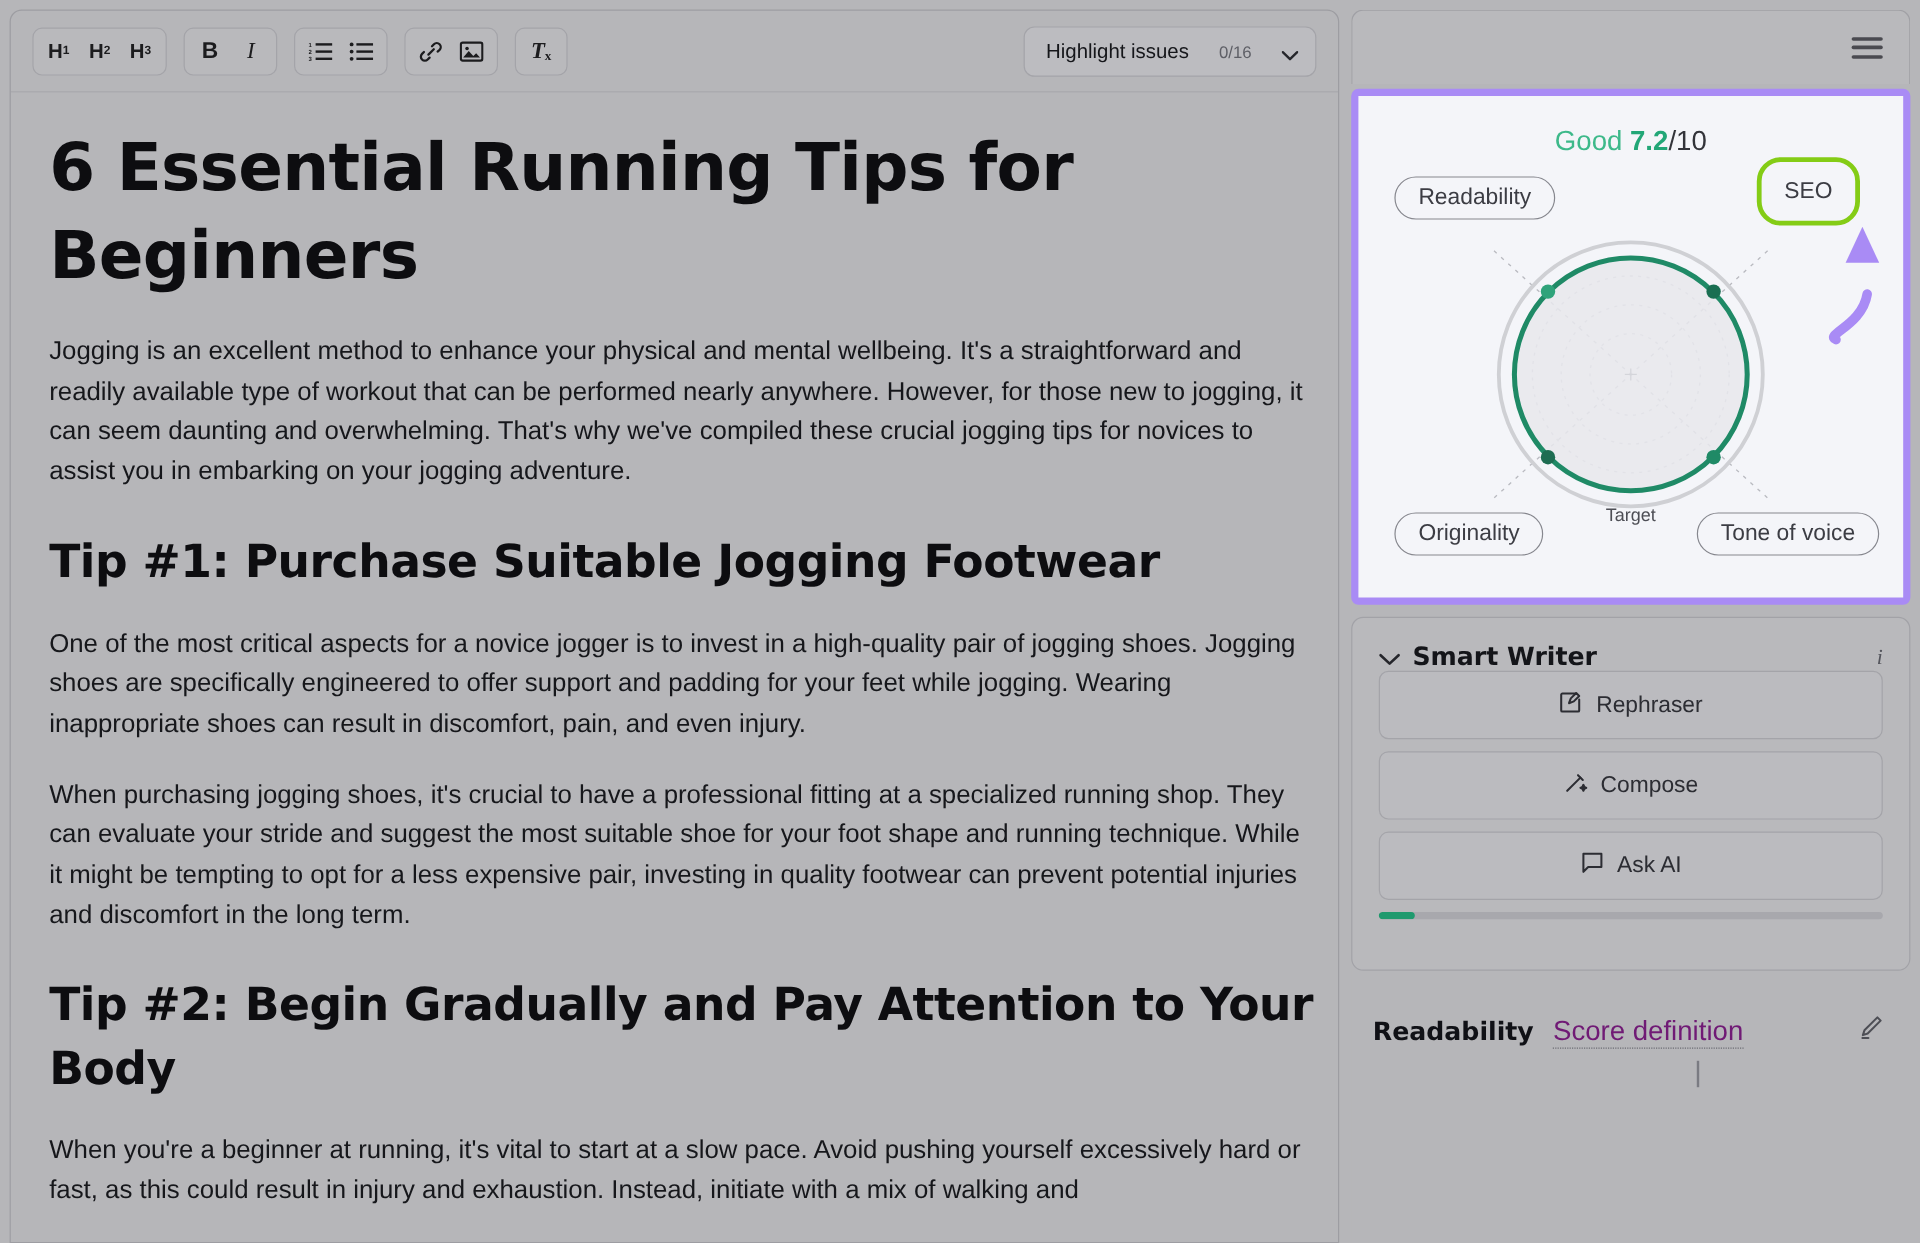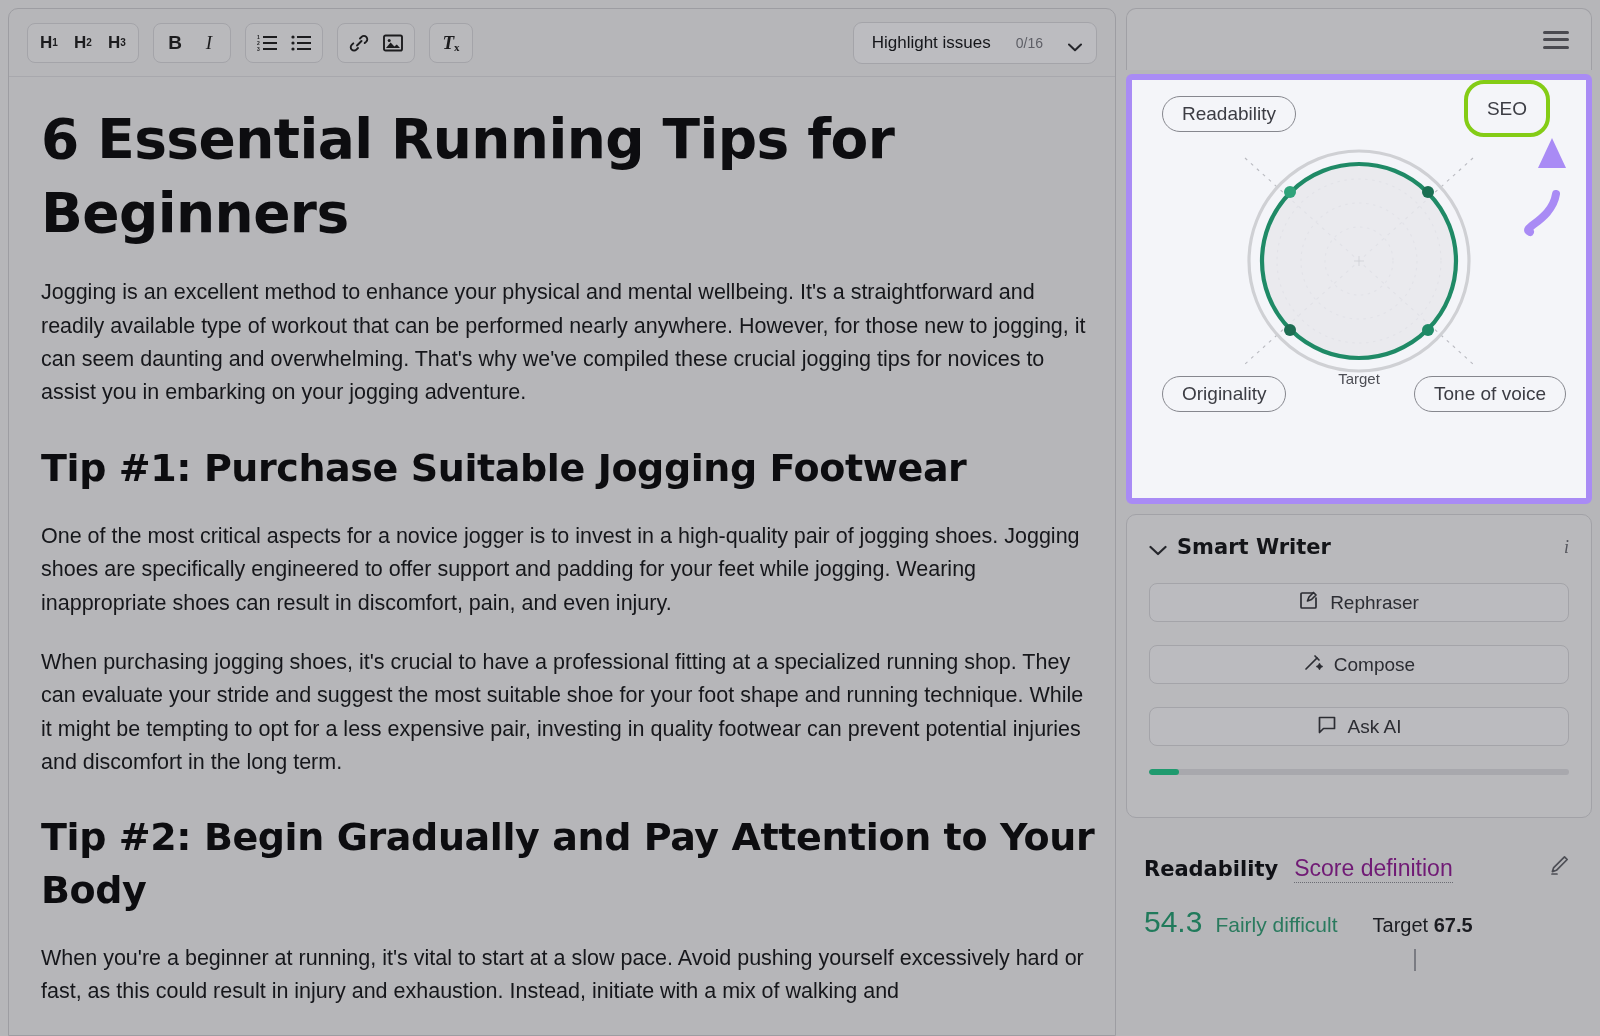--- a/index.html
+++ b/index.html
@@ -150,27 +150,27 @@
   }
   .arrow-svg { position: absolute; right: 4px; top: 44px; }
 
   
   .sw-card {
     border: 1px solid #a2a2a7;
     border-radius: 10px;
     background: #b9b9bc;
     padding: 20px 22px 24px 22px;
   }
-  .sw-head { display: flex; align-items: center; margin-bottom: 24px; }
+  .sw-head { display: flex; align-items: center; margin-bottom: 0; }
   .sw-caret { width: 18px; height: 11px; margin-right: 10px; }
   .sw-title { font-size: 21px; font-weight: 700; color: #141519; font-family: "DejaVu Sans", sans-serif; }
   .sw-info { margin-left: auto; font-size: 18px; color: #54555c; font-family: "Liberation Serif", serif; font-style: italic; cursor: pointer; }
   .sw-btn {
     display: flex; align-items: center; justify-content: center; gap: 11px;
-    height: 39px; margin-bottom: 23px;
+    height: 57px; margin-bottom: 10px;
     border: 1px solid #a4a4a9; border-radius: 8px;
     background: #bbbbbf;
     font-size: 19px; color: #2c2d33;
     cursor: pointer;
   }
   .sw-used { font-size: 18px; color: #1e1f24; margin: 24px 0 12px 0; }
   .bar-track { height: 6px; border-radius: 4px; background: #a8a8ad; overflow: hidden; margin-bottom: 18px; }
   .bar-fill { height: 100%; background: #1f9a6e; border-radius: 4px; }
   .sw-foot { display: flex; align-items: center; }
   .sw-count { font-size: 20px; color: #17181d; }
@@ -323,20 +323,24 @@
 
     <div class="side-head">
       <div class="burger">
         <span></span>
           <span></span>
           <span></span>
       </div>
     </div>
 
     <div class="score-wrap">
+      <div class="score-title">
+        <span class="good">Good</span>
+        <span class="num">7.2</span><span class="den">/10</span>
+      </div>
 
       <div class="radar-area">
 
         <div class="pill readability">
           <span>Readability</span>
         </div>
         <div class="pill seo">
           <span>SEO</span>
         </div>
         <div class="pill originality">
@@ -437,25 +441,17 @@
       <div class="read-head">
         <span class="read-title">Readability</span>
         <span class="read-def">Score definition</span>
         <span class="read-pencil">
           <svg width="22" height="22" viewBox="0 0 22 22" fill="none" stroke="#4d4e55" stroke-width="1.7" stroke-linecap="round" stroke-linejoin="round">
               <path d="M16.5 2.8 L19.2 5.5 L8.4 16.3 L4.4 17.6 L5.7 13.6 Z"></path>
               <path d="M4 20 H9"></path>
             </svg>
         </span>
       </div>
-      <div class="read-row">
-        <span class="read-score">54.3</span>
-        <span class="read-label">Fairly difficult</span>
-        <span class="read-target">
-          <span>Target</span>
-          <b>67.5</b>
-        </span>
-      </div>
       <div class="caret-tick"></div>
     </div>
 
   </div>
 </div>
 
 </body></html>

